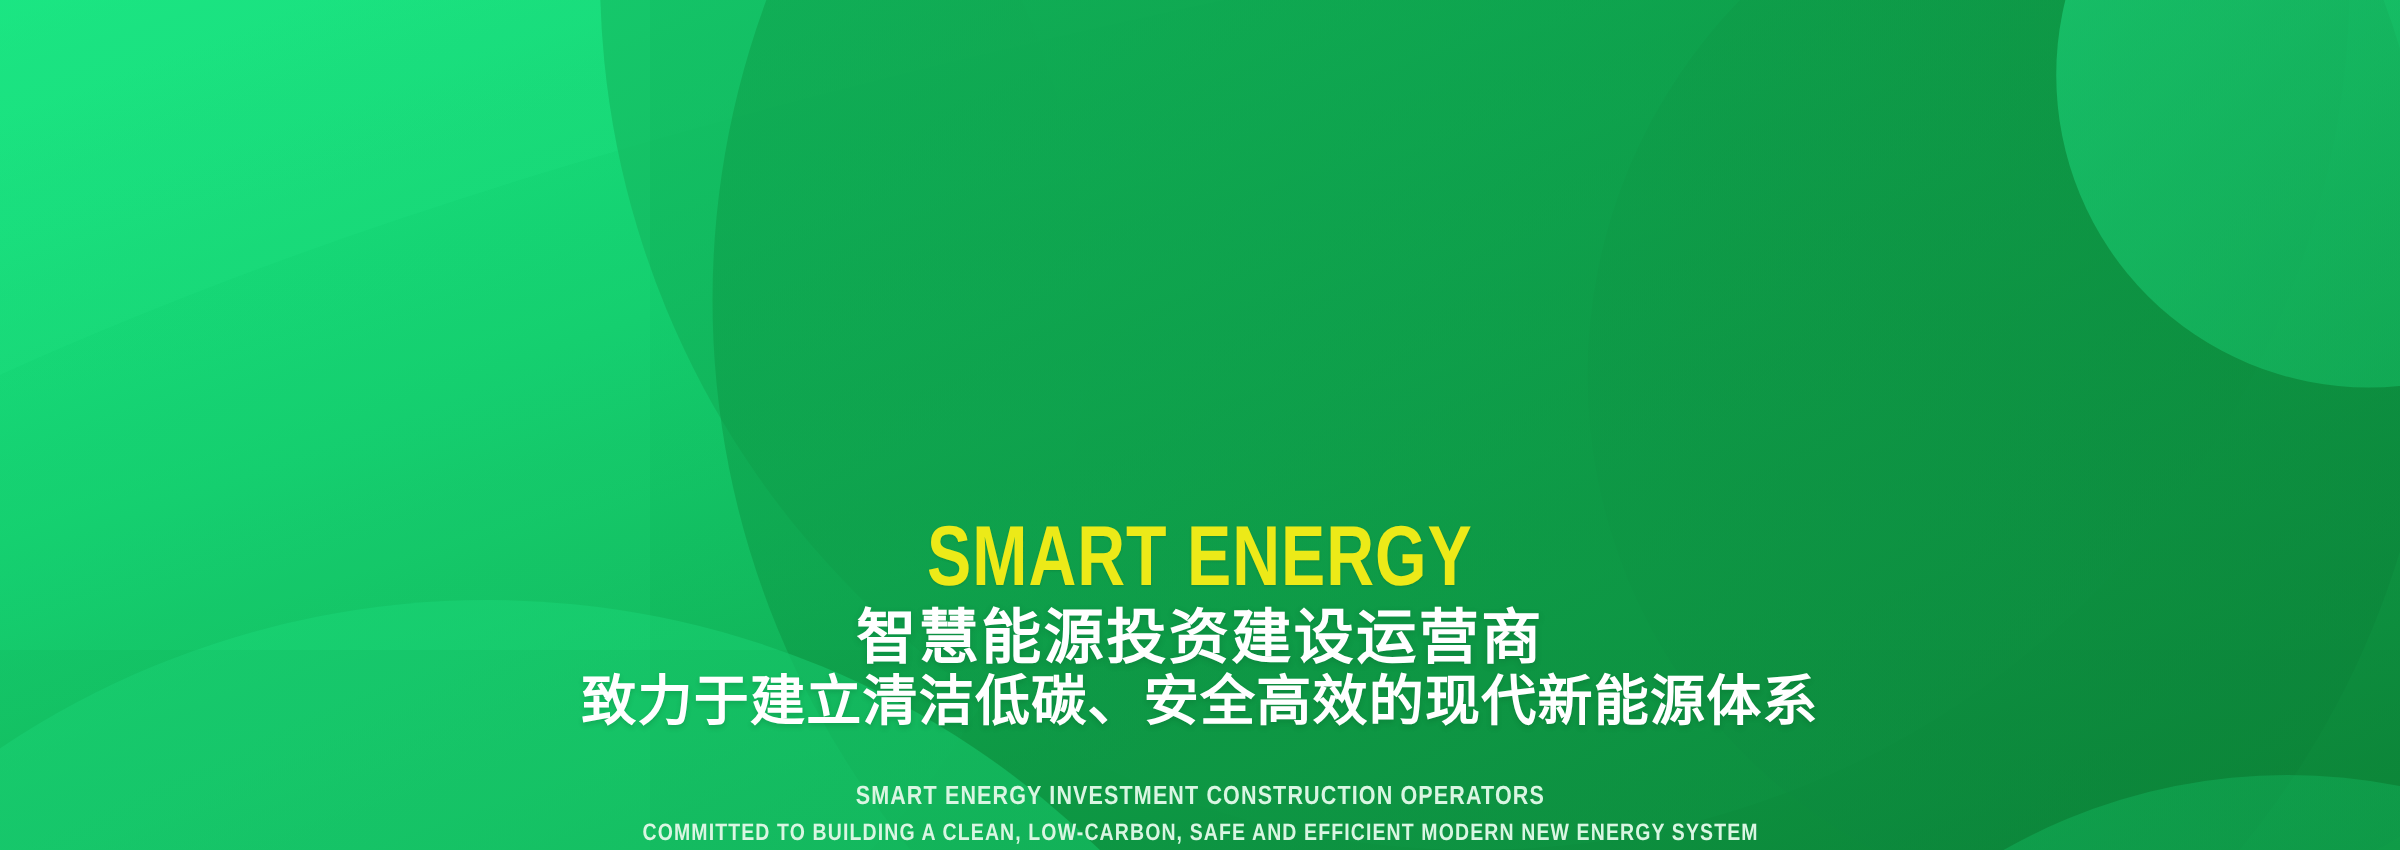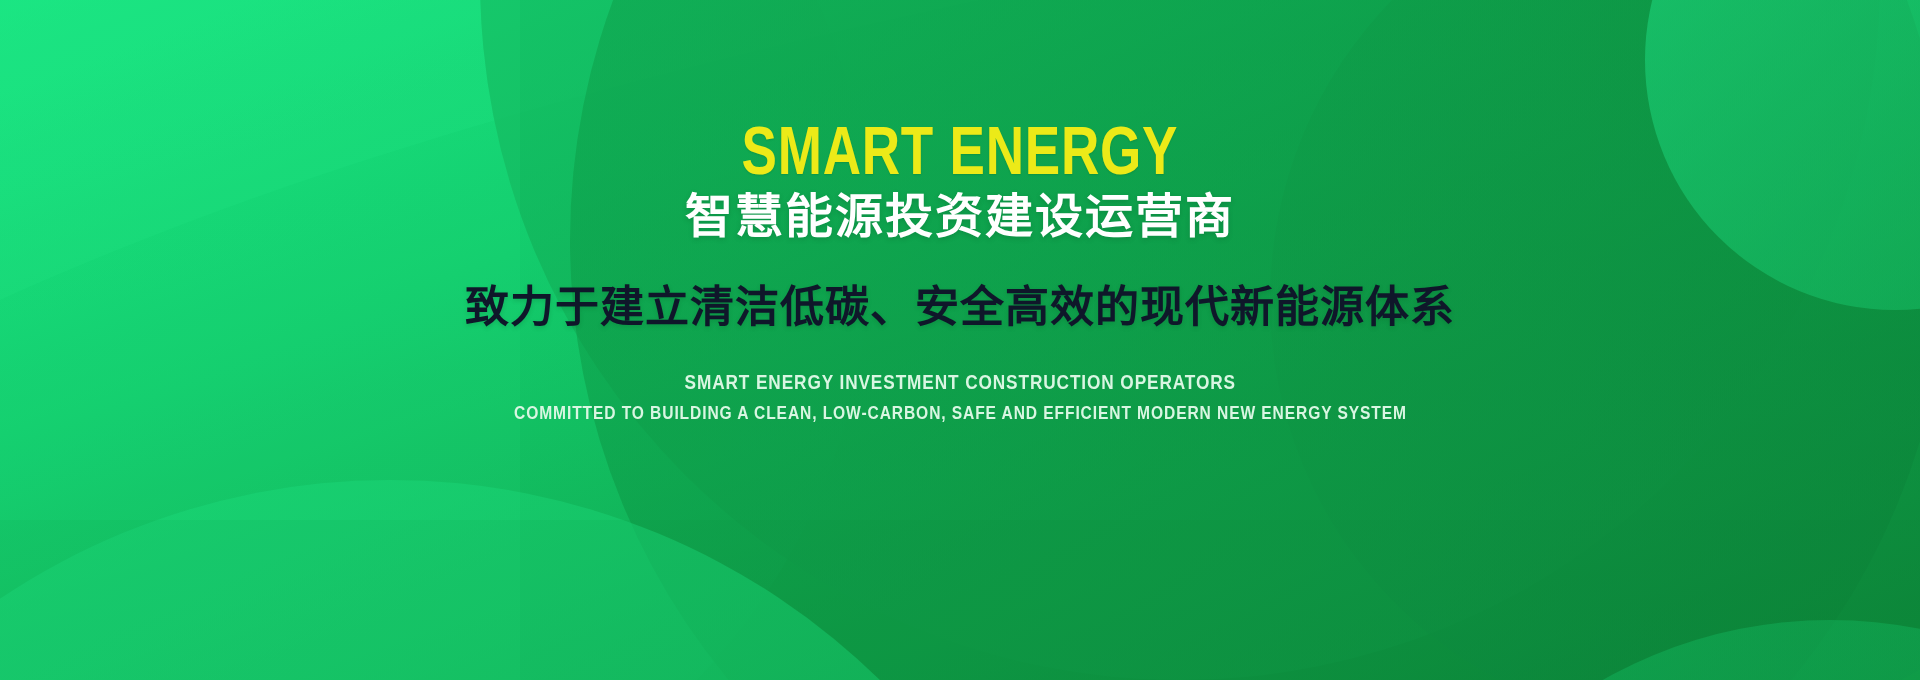--- a/index.html
+++ b/index.html
@@ -31,21 +31,21 @@
   }
 
   
   #content {
     position:absolute;
     inset:0;
     z-index:5;
     display:flex;
     flex-direction:column;
     align-items:center;
-    justify-content:flex-start;
+    justify-content:flex-end;
     padding-top:118px;
     text-align:center;
     user-select:none;
   }
 
   .eyebrow-en {
     font-size:68px;
     line-height:0.95;
     font-weight:700;
     letter-spacing:1px;
@@ -63,25 +63,24 @@
     line-height:1.06;
     font-weight:700;
     color:#ffffff;
     letter-spacing:2px;
     white-space:nowrap;
     font-family:"DejaVu Sans","Liberation Sans",sans-serif;
     text-shadow:0 2px 5px rgba(0,70,30,0.22);
   }
 
   .subhead-cn {
-    margin-top:40px;
     font-size:44px;
     line-height:1.2;
     font-weight:700;
-    color:#0f172a;
+    color:#ffffff;
     letter-spacing:1px;
     white-space:nowrap;
     font-family:"DejaVu Sans","Liberation Sans",sans-serif;
     text-shadow:0 2px 4px rgba(0,70,30,0.18);
   }
 
   .micro-en {
     color:#d9f6e2;
     font-weight:700;
     letter-spacing:1.1px;

